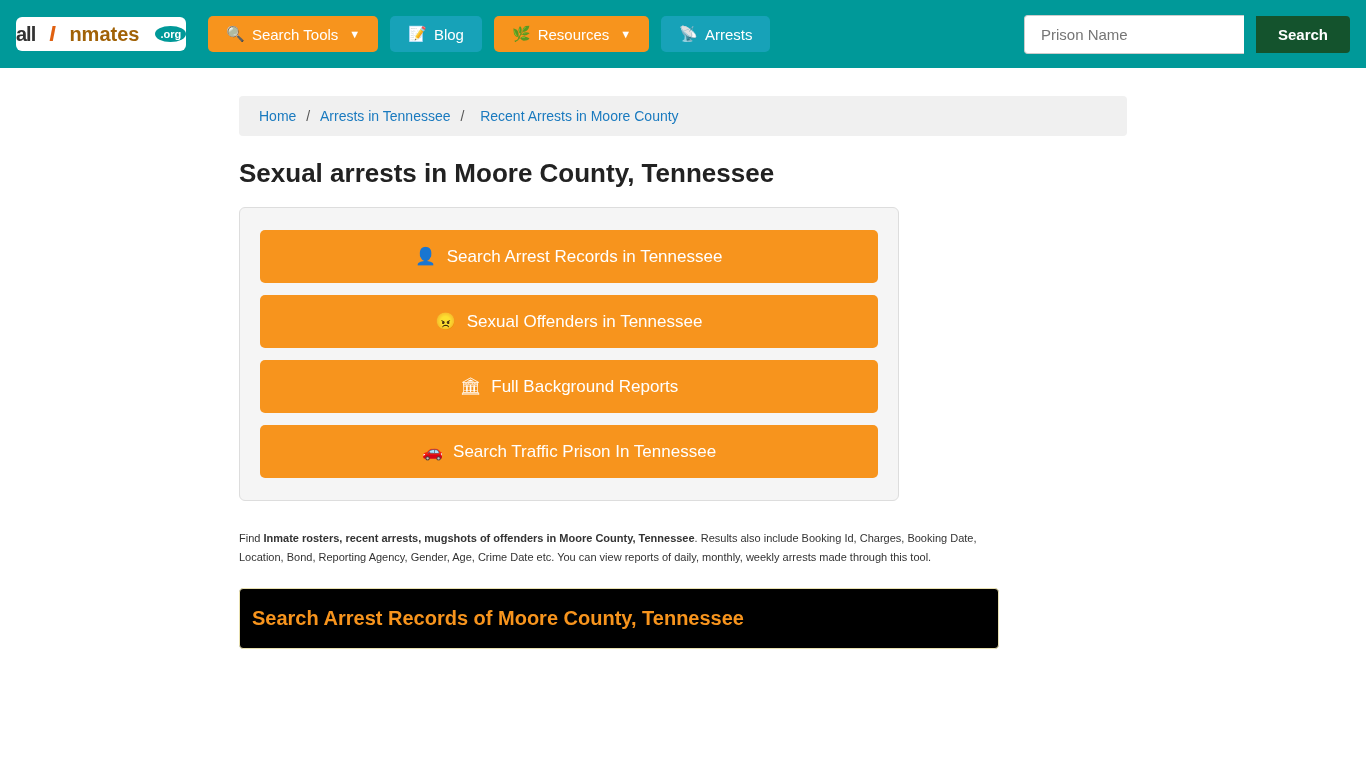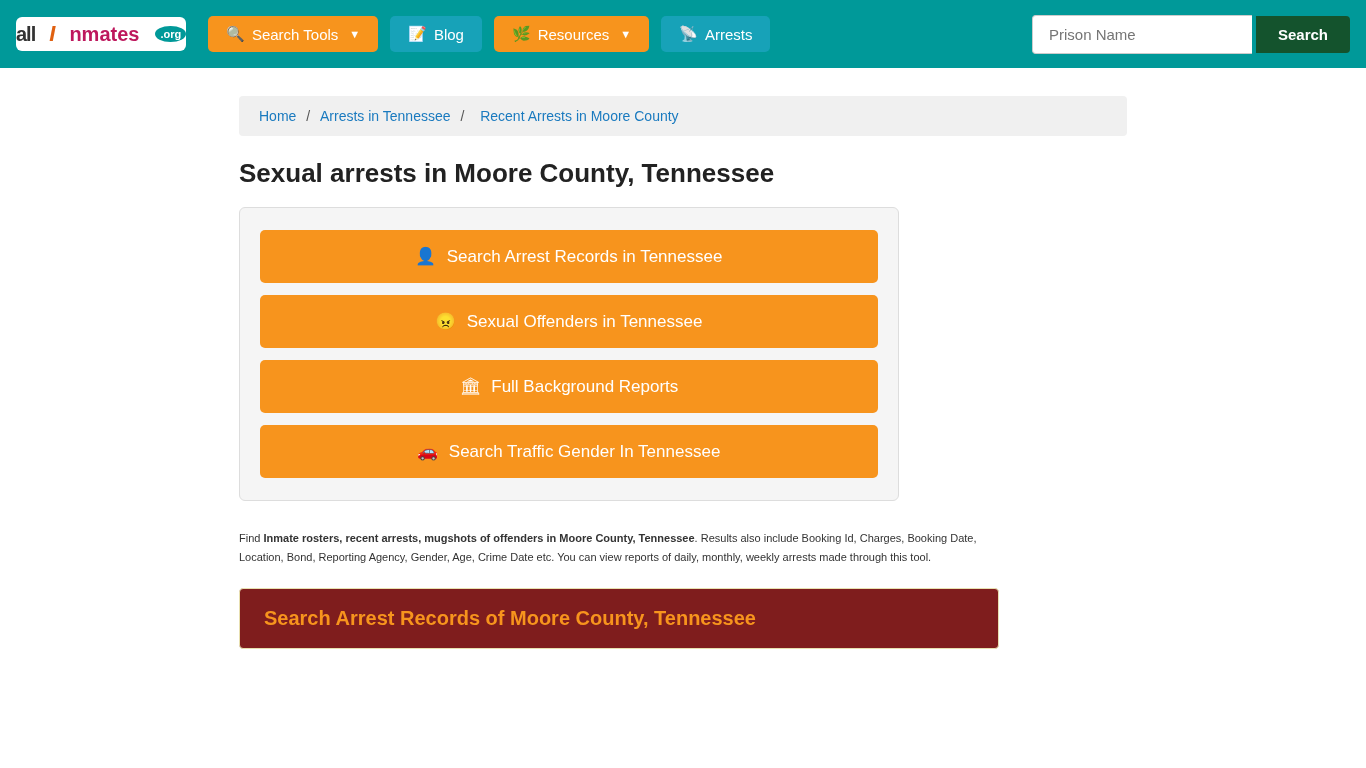--- a/index.html
+++ b/index.html
@@ -22,21 +22,21 @@
     .logo-box {
       background: #fff;
       border-radius: 6px;
       padding: 4px 0;
       display: flex;
       align-items: center;
       gap: 14px;
     }
     .logo-all { font-weight: 900; font-size: 20px; color: #333; letter-spacing: -1px; }
     .logo-in { font-weight: 900; font-size: 20px; color: #e06010; }
-    .logo-mates { font-weight: 900; font-size: 20px; color: #be185d; }
+    .logo-mates { font-weight: 900; font-size: 20px; color: #a16207; }
     .logo-org {
       background: #009999;
       border-radius: 50%;
       color: #fff;
       font-size: 11px;
       font-weight: bold;
       padding: 2px 5px;
       margin-left: 2px;
     }
     .nav-btn {
@@ -63,21 +63,21 @@
       cursor: pointer;
       display: flex;
       align-items: center;
       gap: 7px;
       font-weight: 500;
     }
     .nav-spacer { flex: 1; }
     .search-bar-wrap {
       display: flex;
       align-items: center;
-      gap: 4px;
+      gap: 12px;
     }
     .search-input {
       padding: 10px 16px;
       font-size: 15px;
       border: 1px solid #ccc;
       border-right: none;
       border-radius: 4px 0 0 4px;
       width: 220px;
       outline: none;
       color: #999;
@@ -149,24 +149,24 @@
       font-size: 11px;
       line-height: 1.7;
       margin-bottom: 22px;
       color: #333;
       max-width: 760px;
     }
     .description strong { font-weight: bold; }
 
     
     .section-box {
-      background: #7f1d1d;
+      background: #000000;
       border: 1px solid #e8e0b0;
       border-radius: 4px;
-      padding: 18px 24px;
+      padding: 18px 12px;
       max-width: 760px;
     }
     .section-box-title {
       font-size: 20px;
       font-weight: bold;
       color: #f7941d;
     }
   </style>
 </head>
 <body>
@@ -233,21 +233,21 @@
     <button class="orange-btn">
       <span>😠</span>
       <span>Sexual Offenders in Tennessee</span>
     </button>
     <button class="orange-btn">
       <span>🏛</span>
       <span>Full Background Reports</span>
     </button>
     <button class="orange-btn">
       <span>🚗</span>
-      <span>Search Traffic Gender In Tennessee</span>
+      <span>Search Traffic Prison In Tennessee</span>
     </button>
   </div>
 
   <p class="description">
     <span>Find </span><strong>Inmate rosters, recent arrests, mugshots of offenders in Moore County, Tennessee</strong><span>. Results also include Booking Id, Charges, Booking Date, Location, Bond, Reporting Agency, Gender, Age, Crime Date etc. You can view reports of daily, monthly, weekly arrests made through this tool.</span>
   </p>
 
   <div class="section-box">
     <div class="section-box-title">Search Arrest Records of Moore County, Tennessee</div>
   </div>

